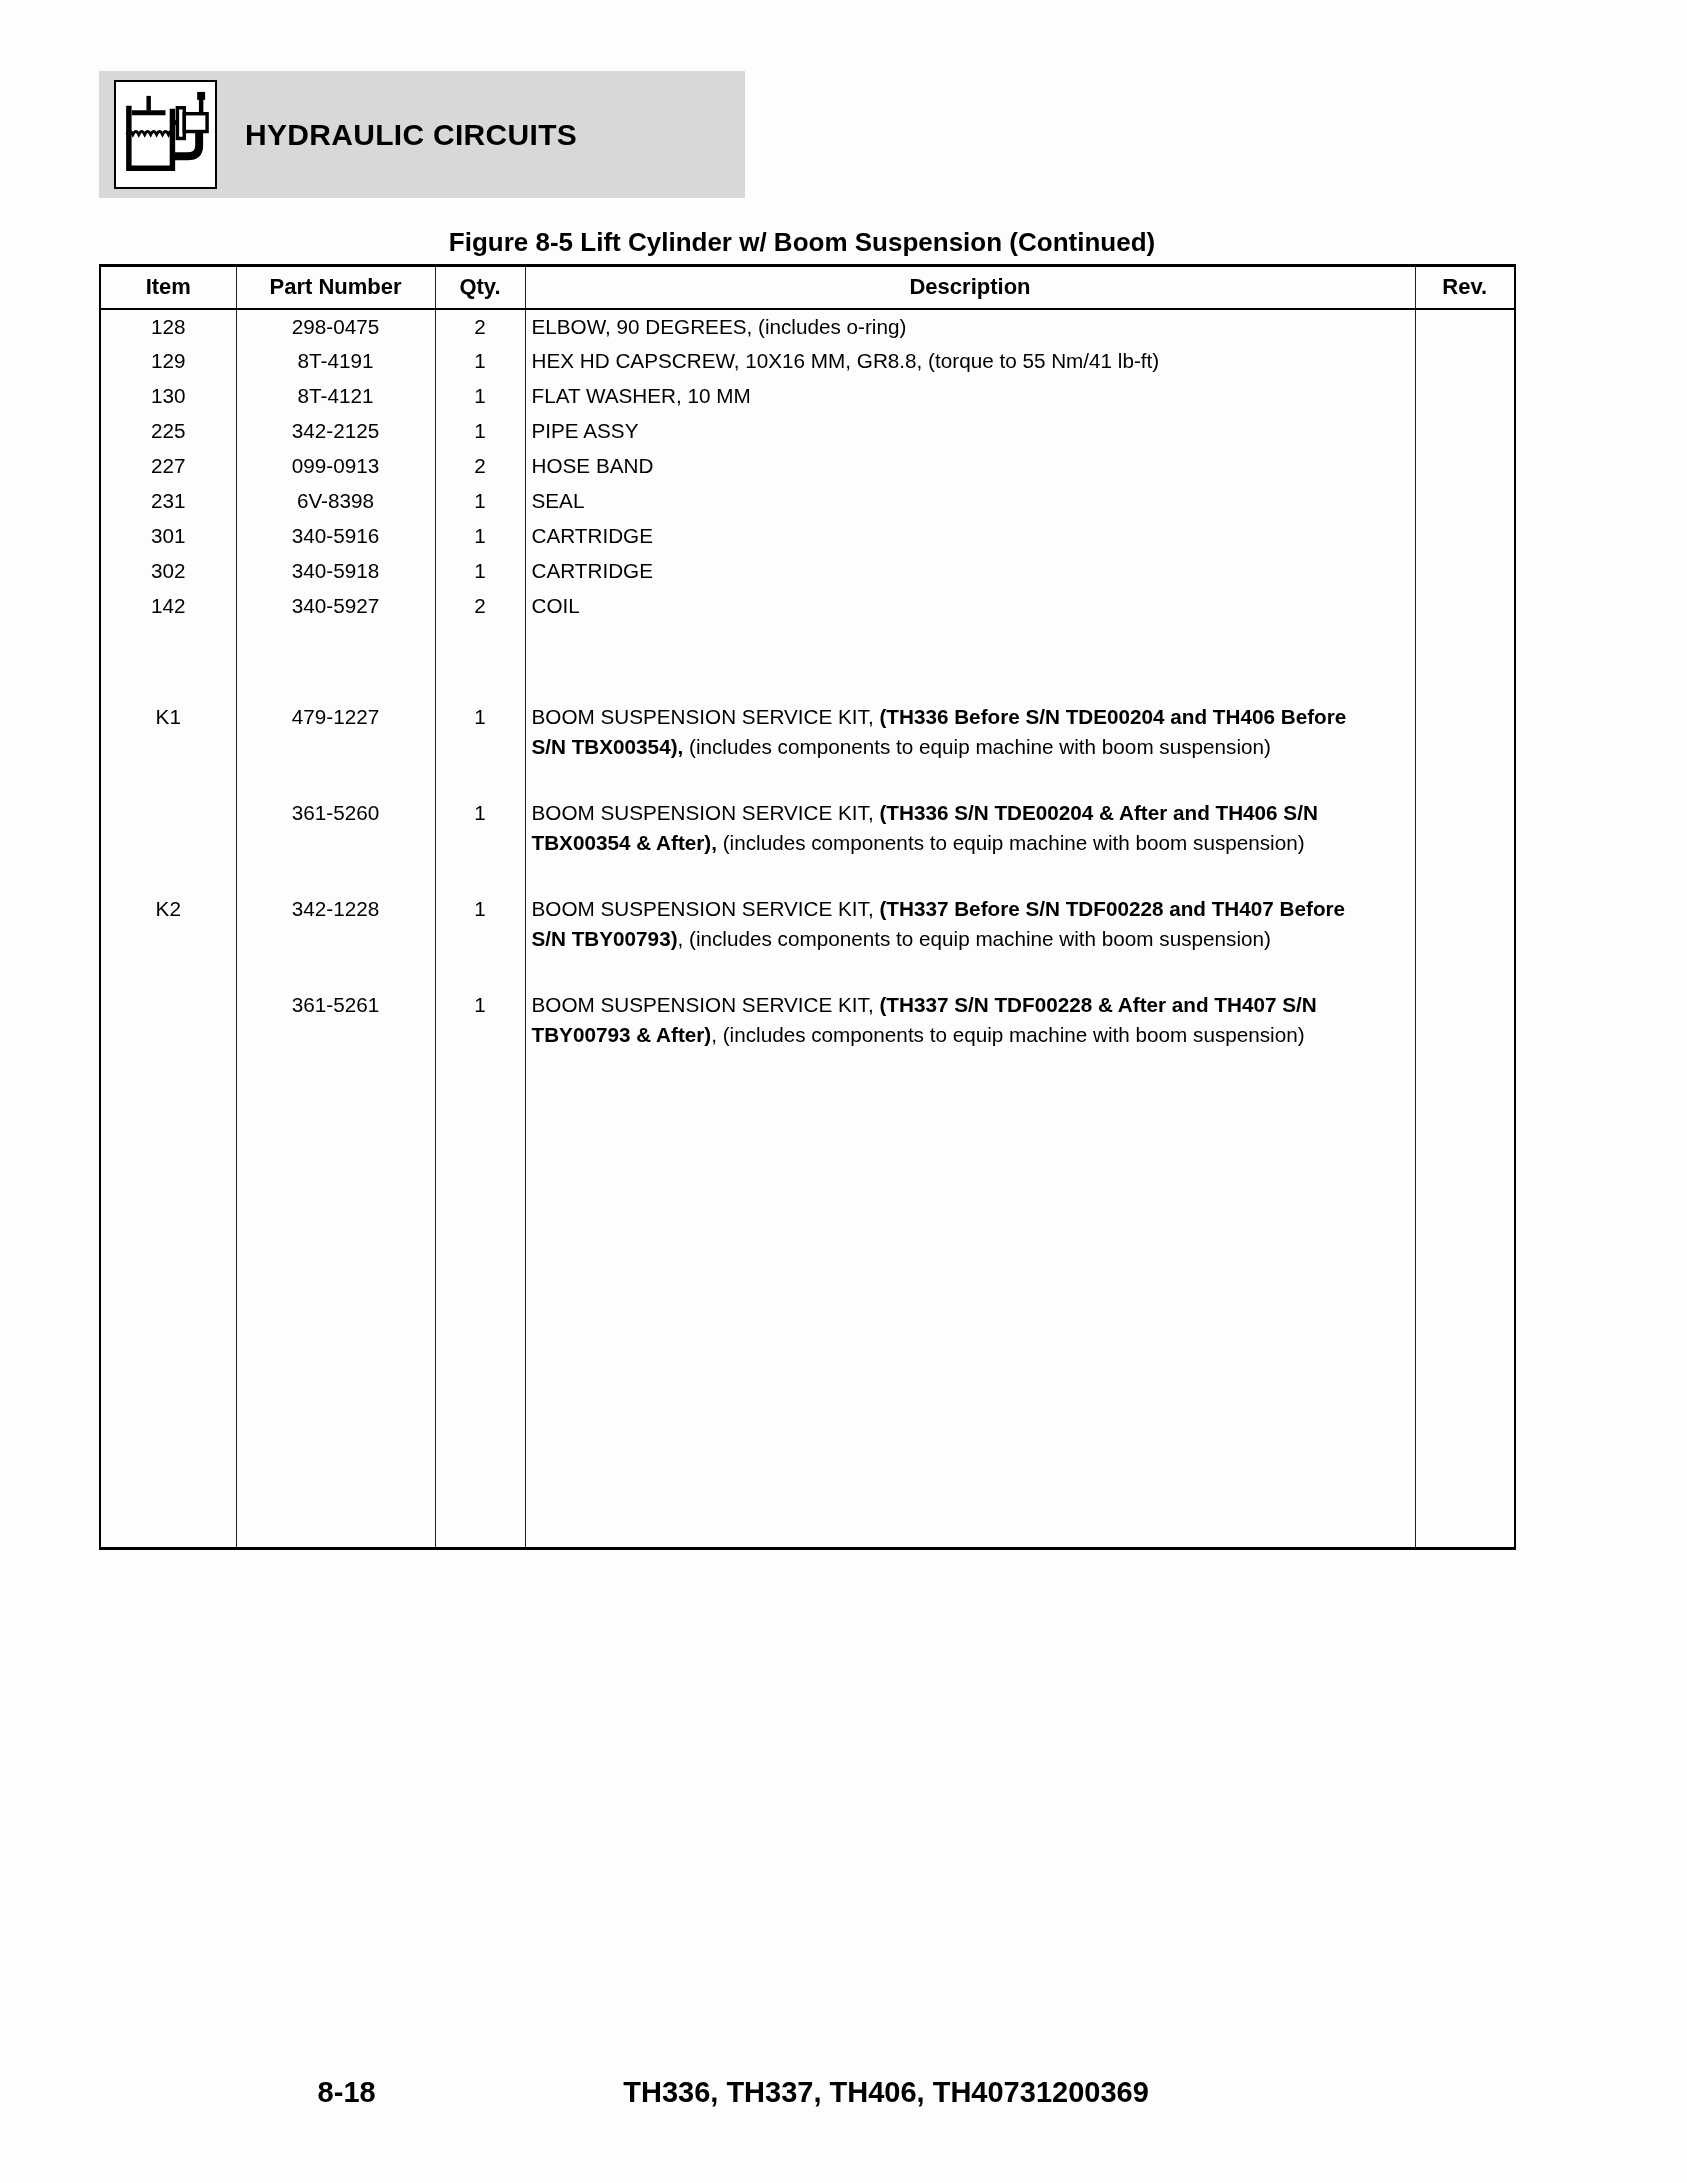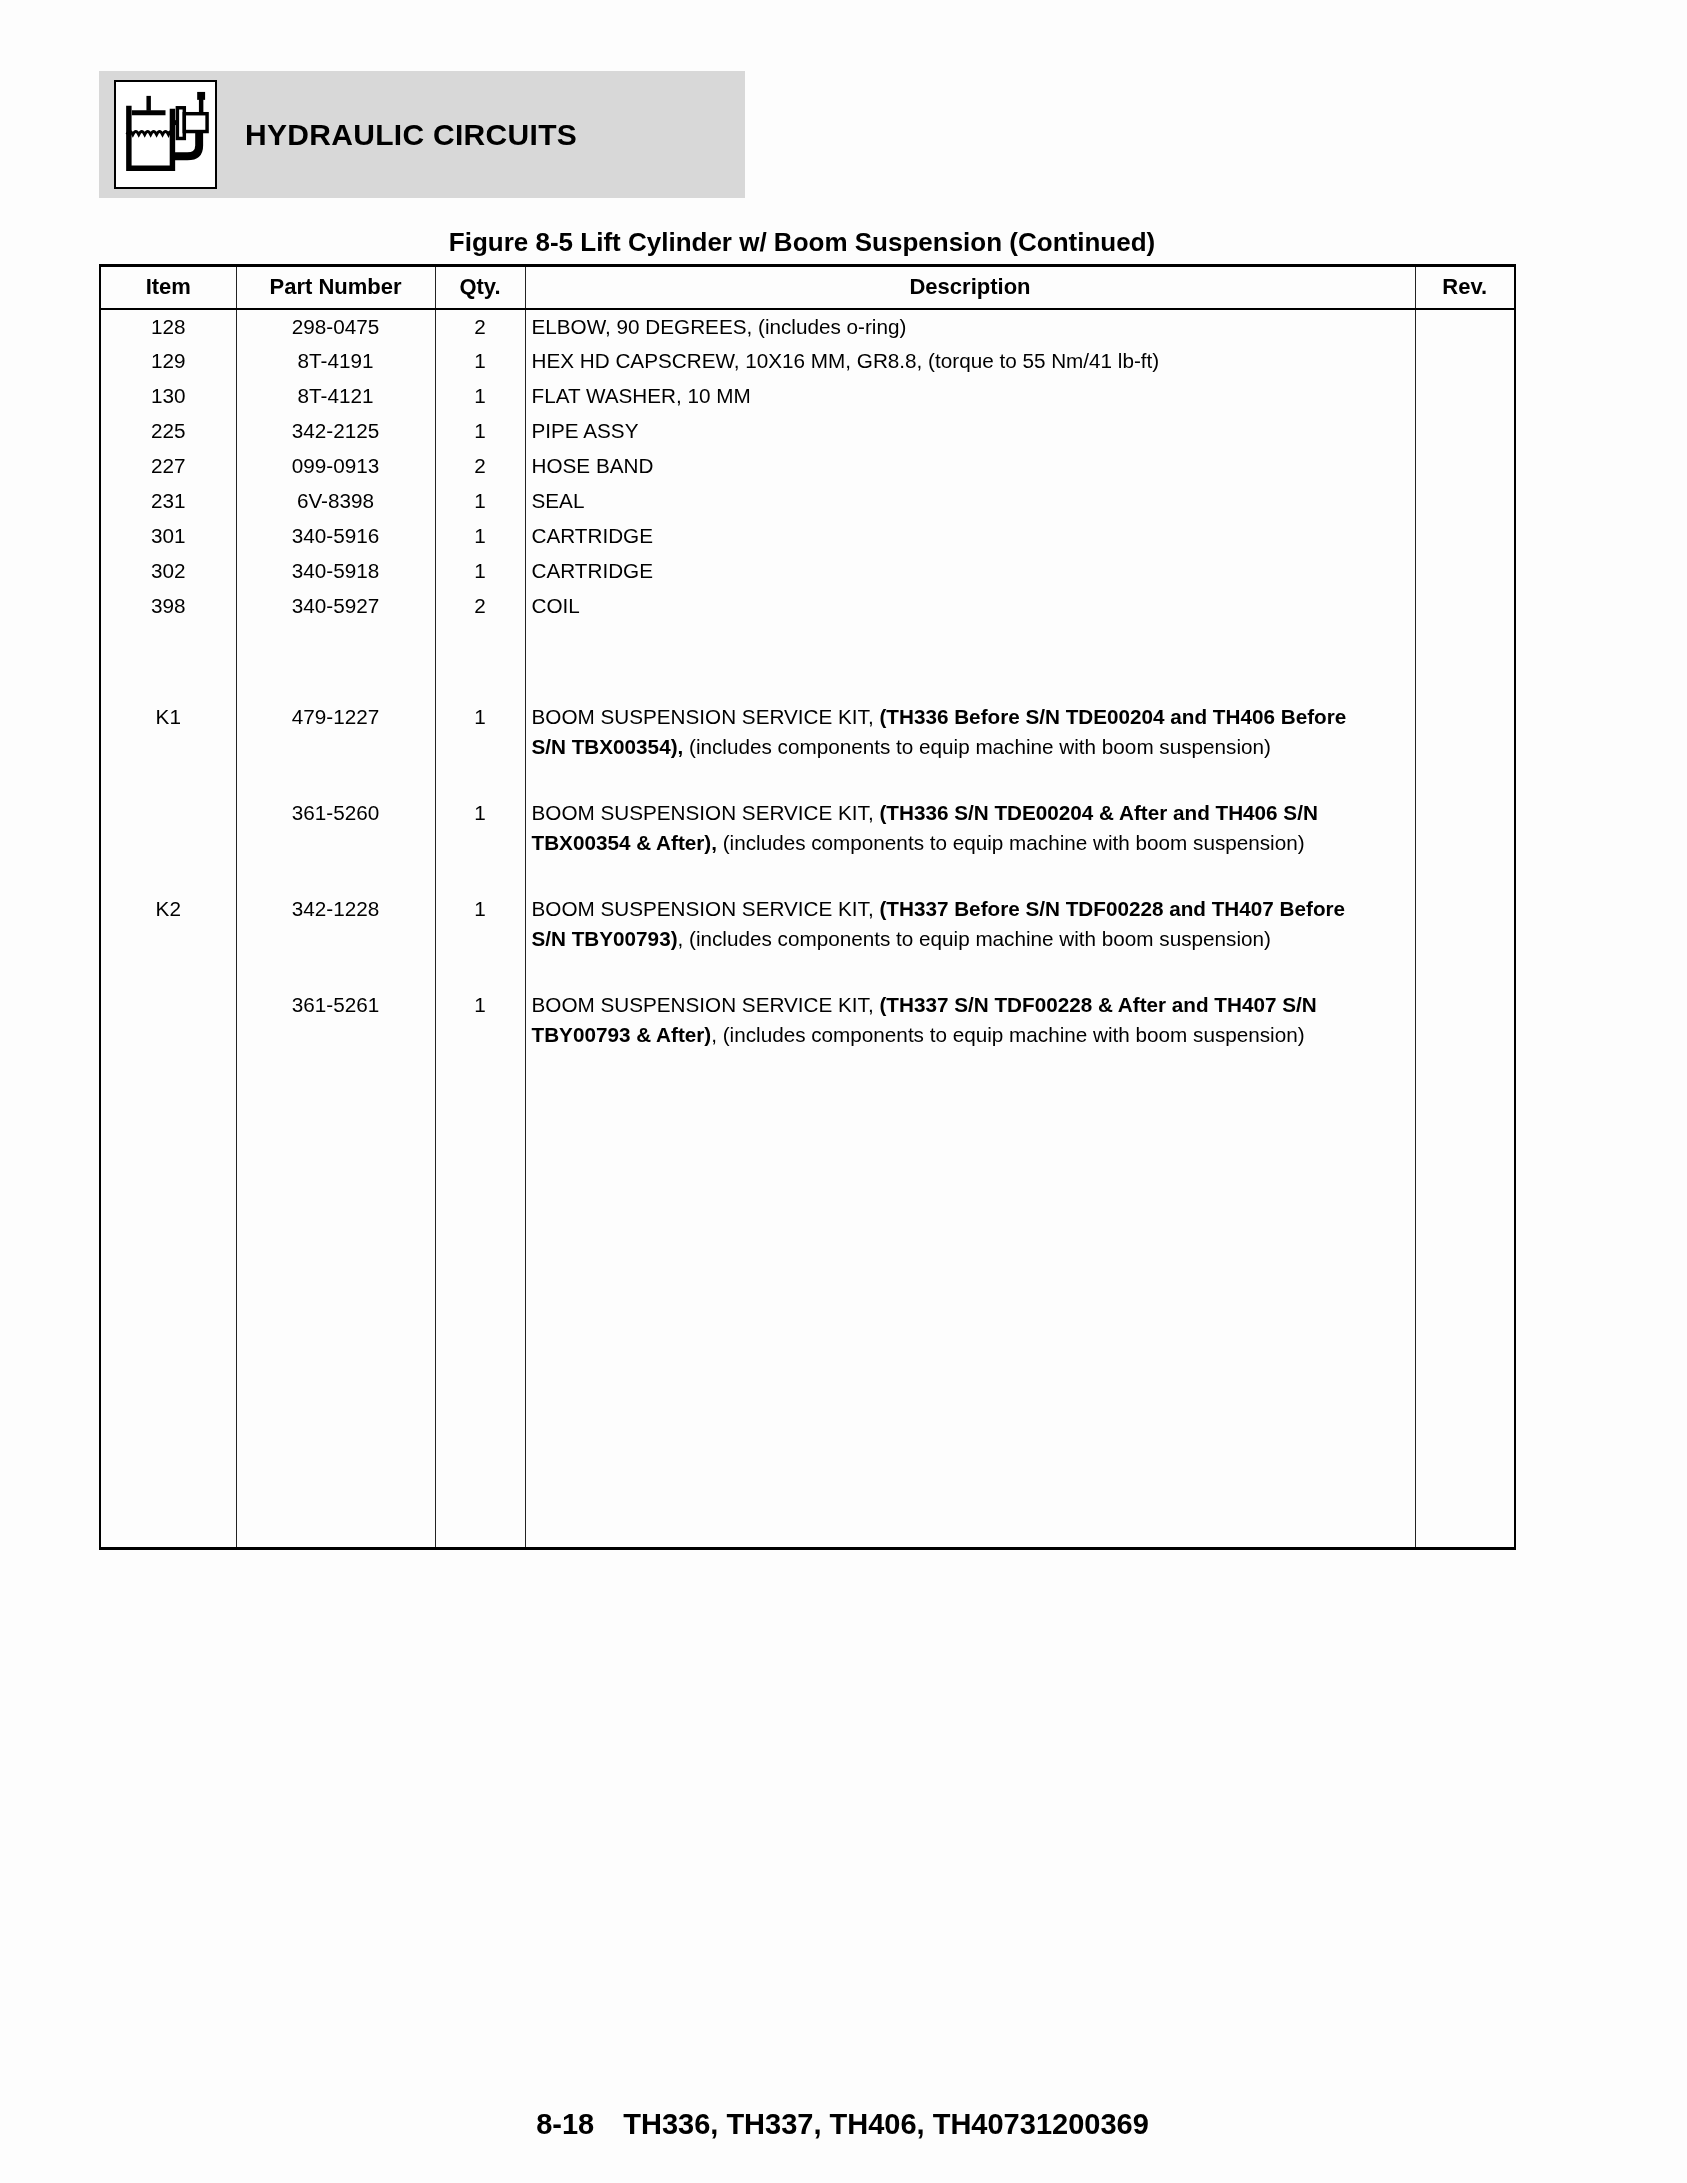--- a/index.html
+++ b/index.html
@@ -92,21 +92,21 @@
   .footer {
     position: absolute;
     left: 99px; top: 2076px;
     width: 1416px;
     display: grid;
     grid-template-columns: 1fr auto 1fr;
     align-items: baseline;
     font-weight: bold;
     font-size: 29px;
   }
-  .footer .f-left  { text-align: right; margin-top: 32px; }
+  .footer .f-left  { text-align: center; }
   .footer .f-center{ text-align: center; margin-left: 29px; }
   .footer .f-right { text-align: left; }
 </style>
 </head>
 <body>
 
 <div class="banner">
   <div class="icon-box">
     <svg viewBox="0 0 100 100" aria-hidden="true">
 
@@ -202,21 +202,21 @@
         <td class="c-rev"></td>
       </tr>
       <tr class="simple">
         <td class="c-item">302</td>
         <td class="c-pn">340-5918</td>
         <td class="c-qty">1</td>
         <td class="c-desc">CARTRIDGE</td>
         <td class="c-rev"></td>
       </tr>
       <tr class="simple">
-        <td class="c-item">398</td>
+        <td class="c-item">142</td>
         <td class="c-pn">340-5927</td>
         <td class="c-qty">2</td>
         <td class="c-desc">COIL</td>
         <td class="c-rev"></td>
       </tr>
       <tr class="spacer" style="height: 76px;">
         <td class="c-item"></td>
         <td class="c-pn"></td>
         <td class="c-qty"></td>
         <td class="c-desc"></td>

